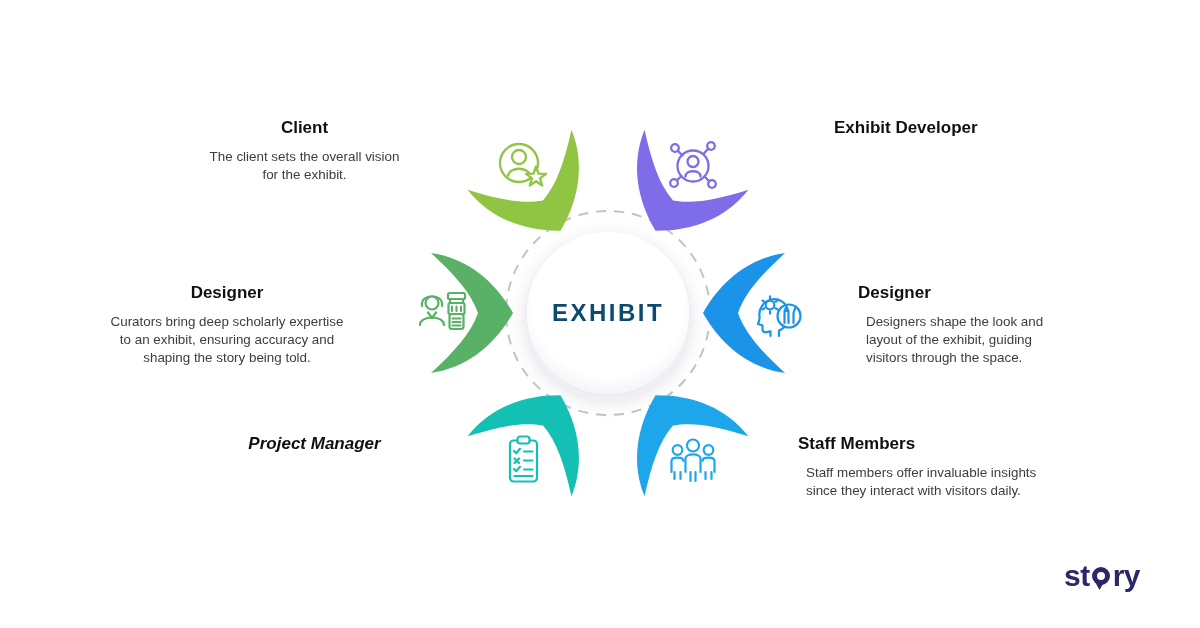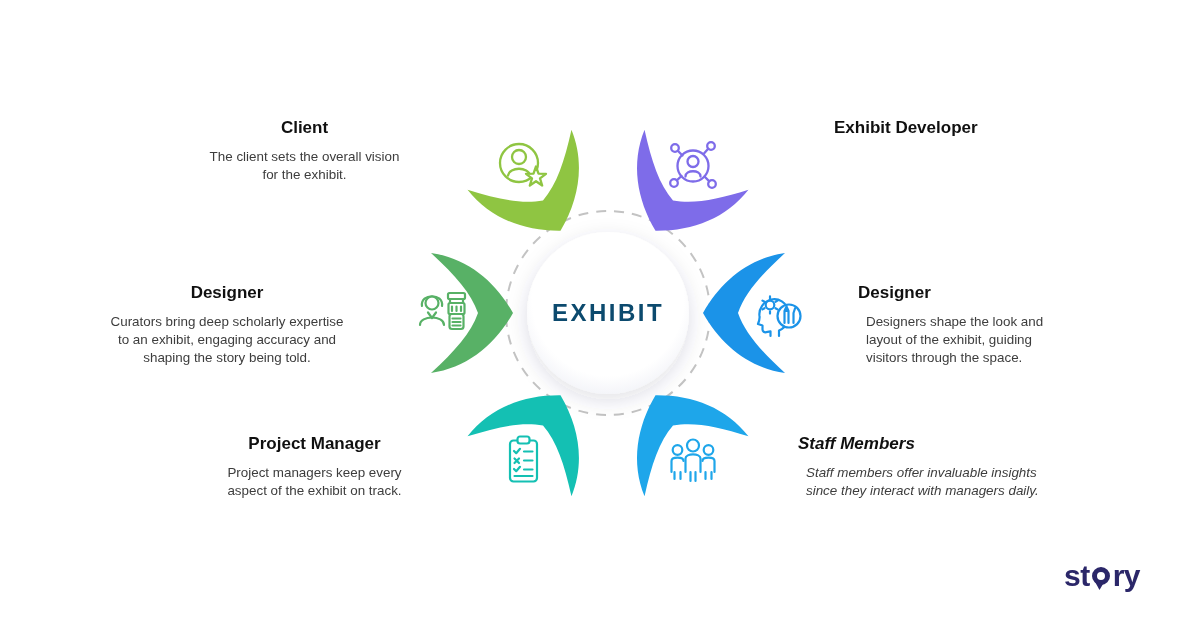--- a/index.html
+++ b/index.html
@@ -13,22 +13,22 @@
     font-size:24px;font-weight:700;letter-spacing:2.5px;color:#0c4a6e;line-height:28px;
   }
   .role{position:absolute;}
   .role-title{margin:0 0 10px 0;font-size:17px;font-weight:700;color:#101010;line-height:1.15;}
   .role-desc{margin:8px;font-size:13.4px;color:#3d3d3d;line-height:1.36;}
   .align-right{text-align:center;}
   .role-client   {top:118px;right:788px;width:215px;}
   .role-developer{top:118px;left:834px;width:258px;}
   .role-curator  {top:283px;right:848px;width:250px;}
   .role-designer {top:283px;left:858px;width:225px;}
-  .role-pm       {top:434px;right:788px;width:195px;}
-  .role-staff    {top:434px;left:798px;width:252px;font-style:italic;}
+  .role-pm       {top:434px;right:788px;width:195px;font-style:italic;}
+  .role-staff    {top:434px;left:798px;width:252px;}
   .logo{
     position:absolute;left:1064px;top:561px;display:flex;align-items:center;
     color:#2b2769;font-weight:700;font-size:30px;line-height:30px;letter-spacing:-0.5px;
   }
   .logo .part{display:block;}
   .logo svg{display:block;margin:0 0.5px;}
 </style>
 </head>
 <body>
 
@@ -127,36 +127,35 @@
     <h3 class="role-title">Client</h3>
     <p class="role-desc">The client sets the overall vision for the exhibit.</p>
   </div>
 
   <div class="role role-developer">
     <h3 class="role-title">Exhibit Developer</h3>
   </div>
 
   <div class="role role-curator align-right">
     <h3 class="role-title">Designer</h3>
-    <p class="role-desc">Curators bring deep scholarly expertise to an exhibit, engaging accuracy and shaping the story being told.</p>
+    <p class="role-desc">Curators bring deep scholarly expertise to an exhibit, ensuring accuracy and shaping the story being told.</p>
   </div>
 
   <div class="role role-designer">
     <h3 class="role-title">Designer</h3>
     <p class="role-desc">Designers shape the look and layout of the exhibit, guiding visitors through the space.</p>
   </div>
 
   <div class="role role-pm align-right">
     <h3 class="role-title">Project Manager</h3>
-    <p class="role-desc">Project managers keep every aspect of the exhibit on track.</p>
   </div>
 
   <div class="role role-staff">
     <h3 class="role-title">Staff Members</h3>
-    <p class="role-desc">Staff members offer invaluable insights since they interact with managers daily.</p>
+    <p class="role-desc">Staff members offer invaluable insights since they interact with visitors daily.</p>
   </div>
 
   <div class="logo" aria-label="stqry">
     <span class="part">st</span>
     <svg width="22" height="30" viewBox="0 0 22 30">
       <circle cx="11" cy="15" r="6.5" fill="none" stroke="#2b2769" stroke-width="5"></circle>
       <path d="M4 19 L9.5 29 L14.5 20.5 Z" fill="#2b2769"></path>
     </svg>
     <span class="part">ry</span>
   </div>

